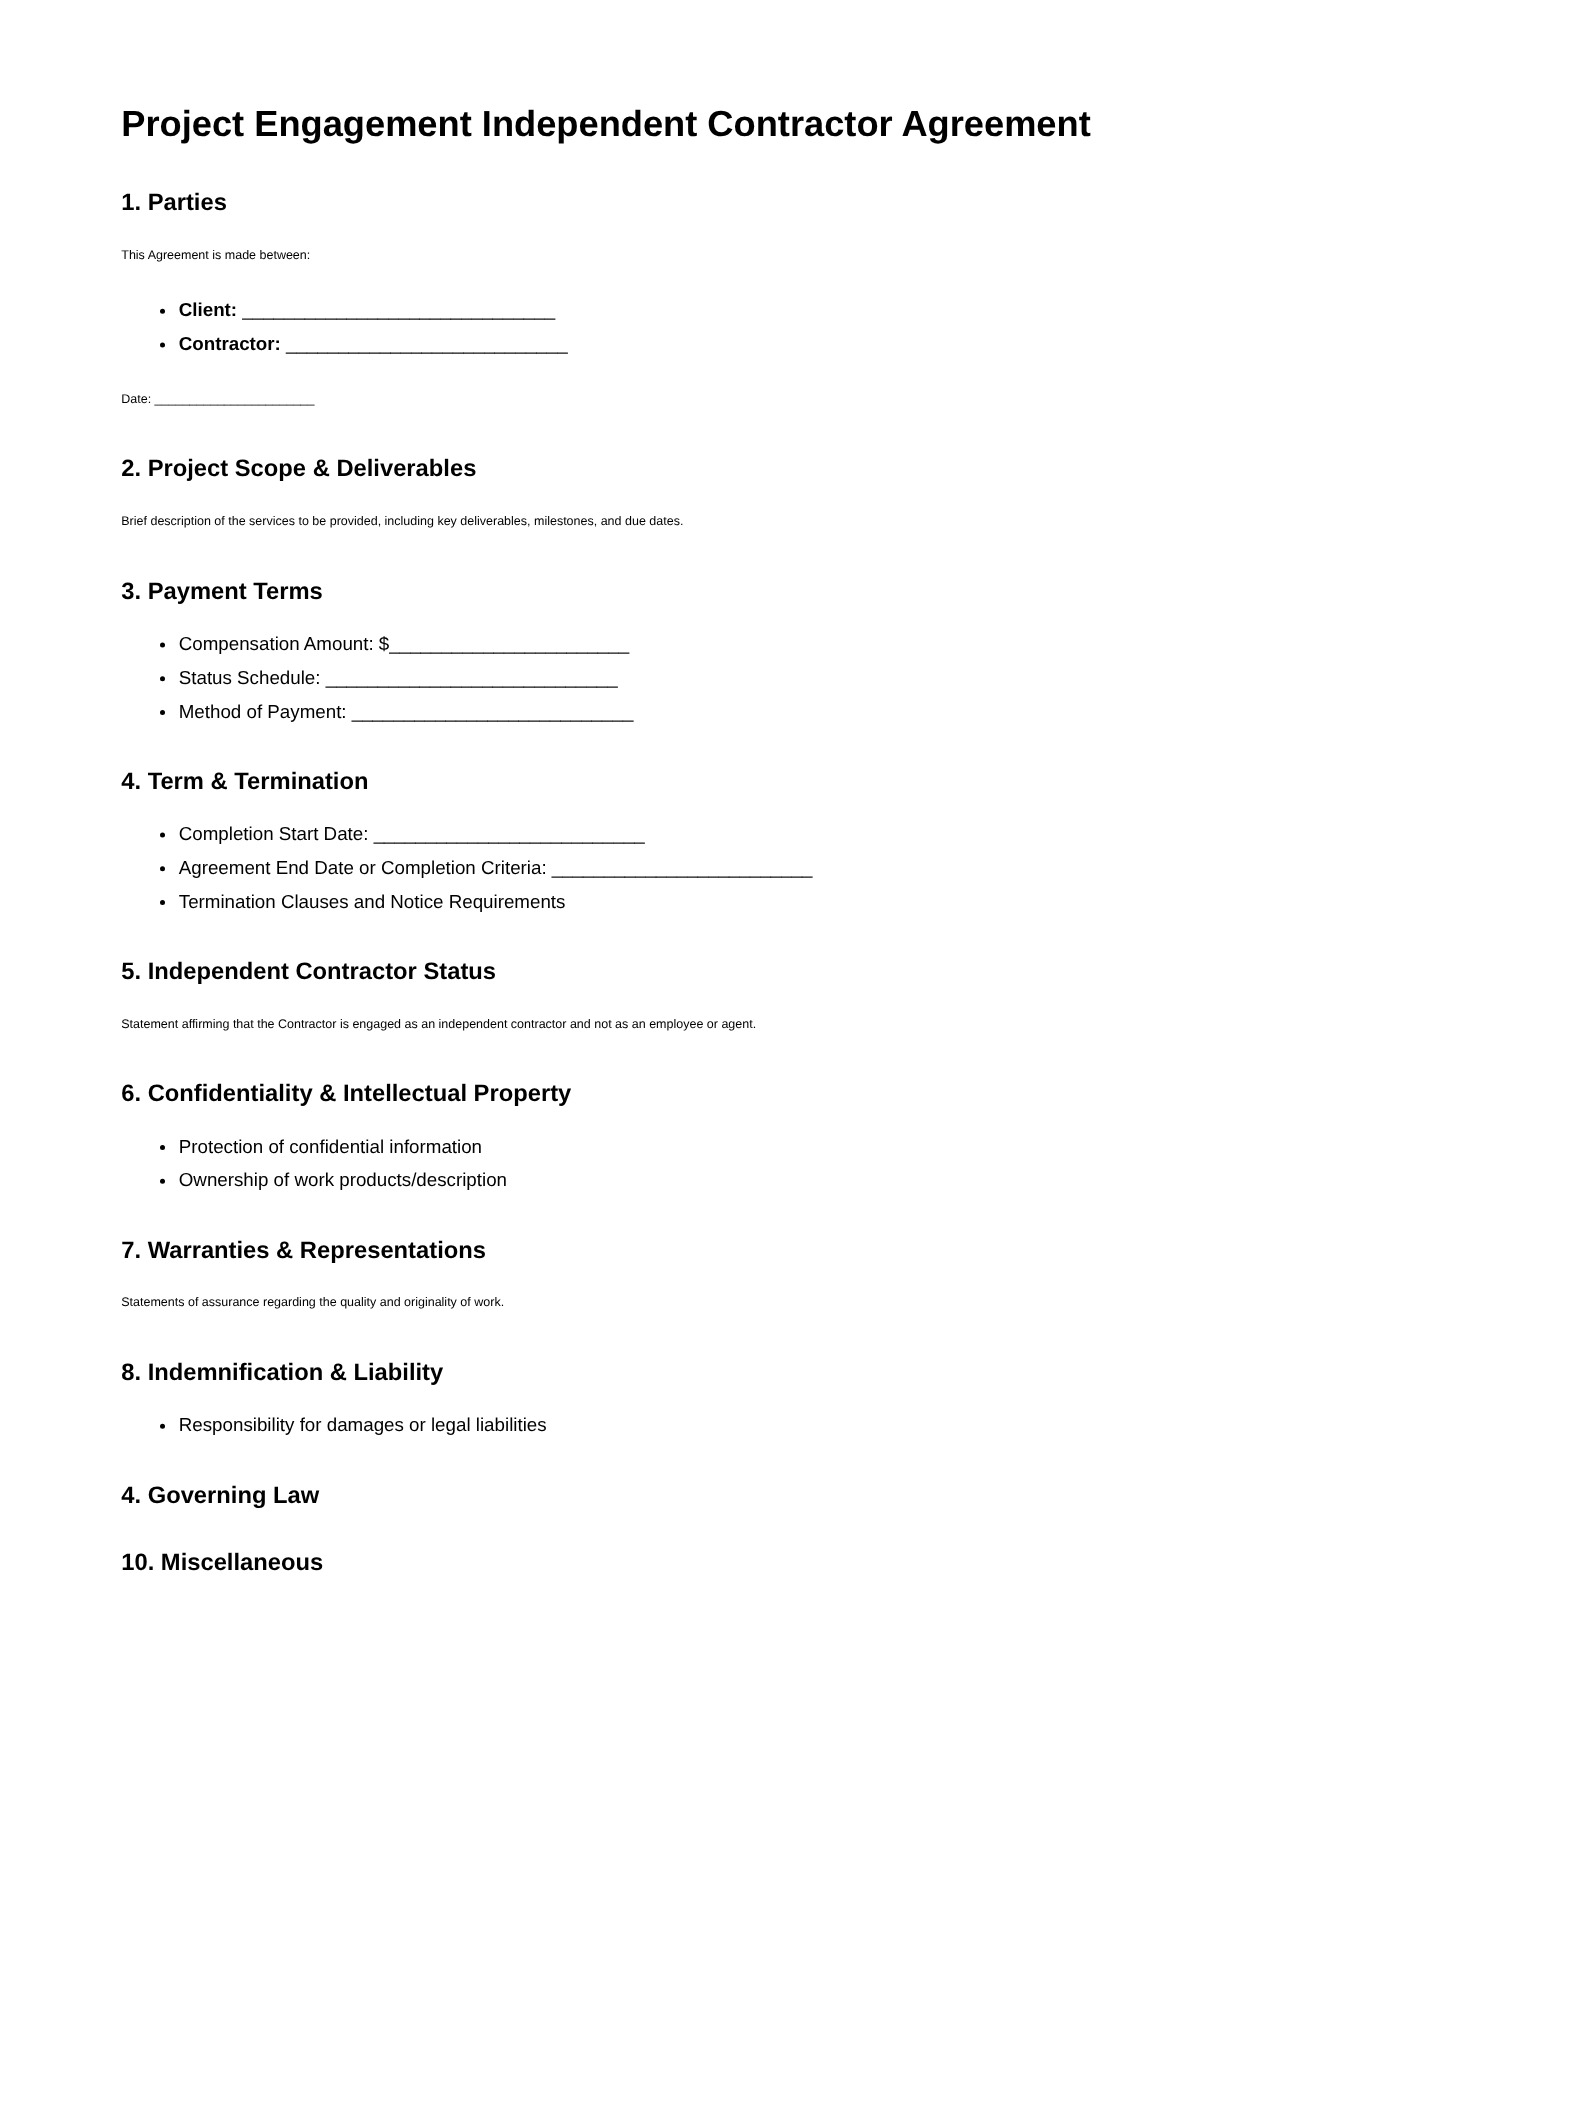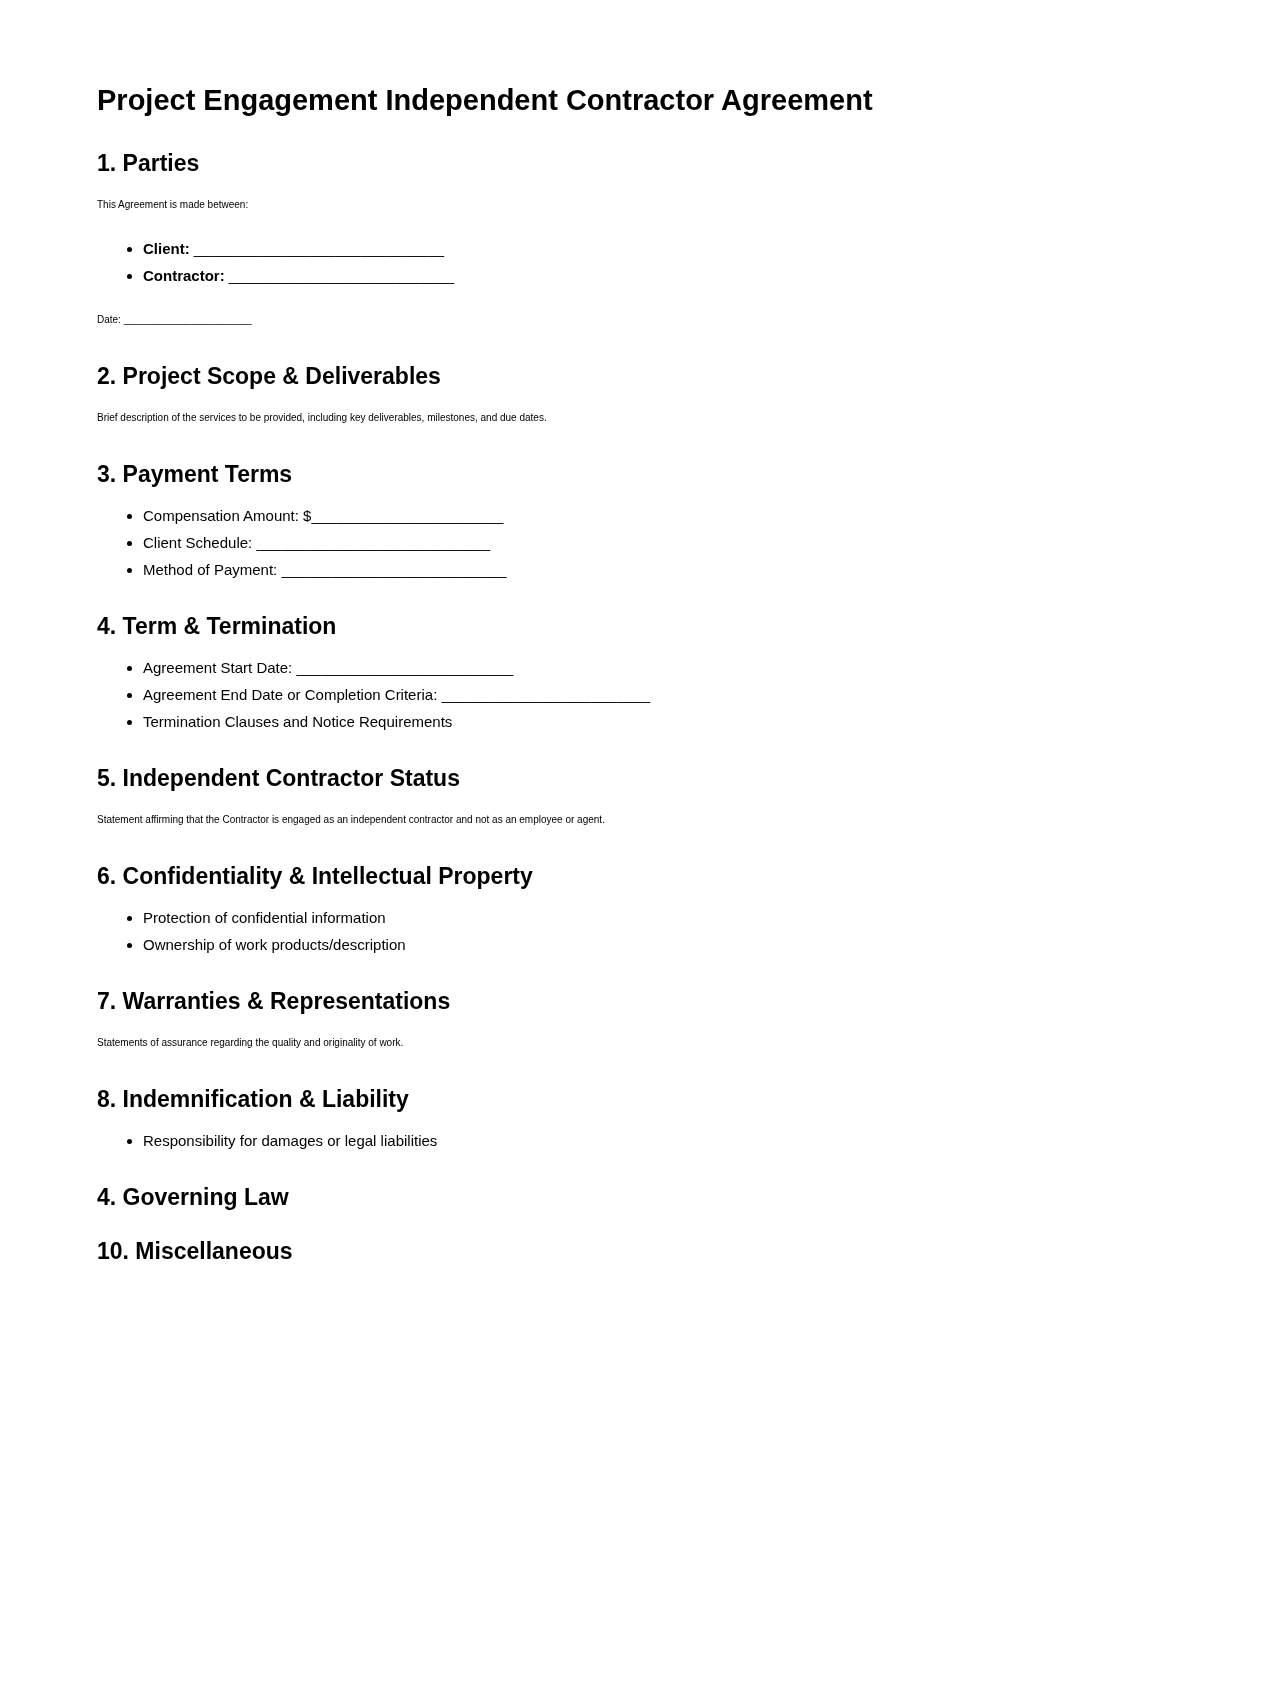--- a/index.html
+++ b/index.html
@@ -21,21 +21,21 @@
     box-sizing: border-box;
     padding: 84px 70px 0 97px;
   }
   h1.doc-title {
     font-size: 29px;
     line-height: 33px;
     font-weight: 700;
     margin: 0 0 35px 0;
   }
   .sec h2 {
-    font-size: 23px;
+    font-size: 19px;
     line-height: 22px;
     font-weight: 700;
     margin: 32px 0 0 0;
   }
   .doc p {
     font-size: 10px;
     line-height: 27px;
     margin: 17px 0 0 0;
   }
   .doc ul {
@@ -70,29 +70,29 @@
 
     <div class="sec">
       <h2>2. Project Scope &amp; Deliverables</h2>
       <p>Brief description of the services to be provided, including key deliverables, milestones, and due dates.</p>
     </div>
 
     <div class="sec">
       <h2>3. Payment Terms</h2>
       <ul>
         <li><b></b><span>Compensation Amount: $_______________________</span></li>
-        <li><b></b><span>Client Schedule: ____________________________</span></li>
+        <li><b></b><span>Status Schedule: ____________________________</span></li>
         <li><b></b><span>Method of Payment: ___________________________</span></li>
       </ul>
     </div>
 
     <div class="sec">
       <h2>4. Term &amp; Termination</h2>
       <ul>
-        <li><b></b><span>Agreement Start Date: __________________________</span></li>
+        <li><b></b><span>Completion Start Date: __________________________</span></li>
         <li><b></b><span>Agreement End Date or Completion Criteria: _________________________</span></li>
         <li><b></b><span>Termination Clauses and Notice Requirements</span></li>
       </ul>
     </div>
 
     <div class="sec">
       <h2>5. Independent Contractor Status</h2>
       <p>Statement affirming that the Contractor is engaged as an independent contractor and not as an employee or agent.</p>
     </div>
 

